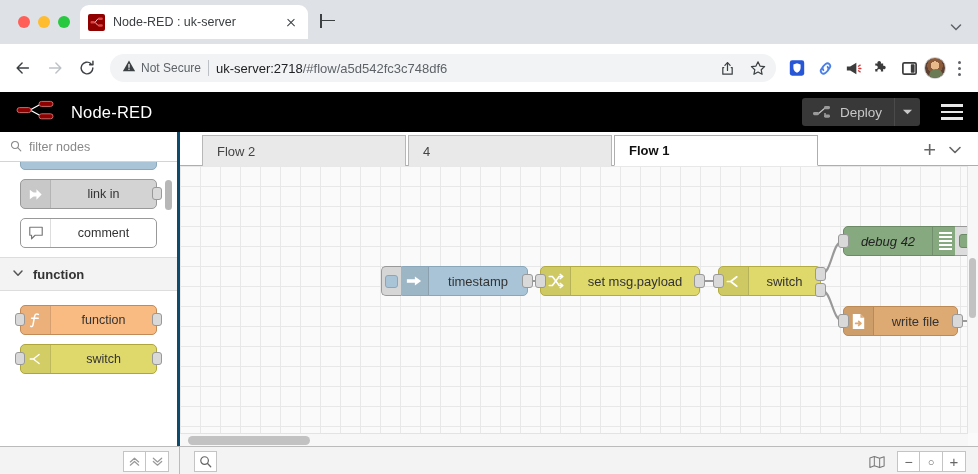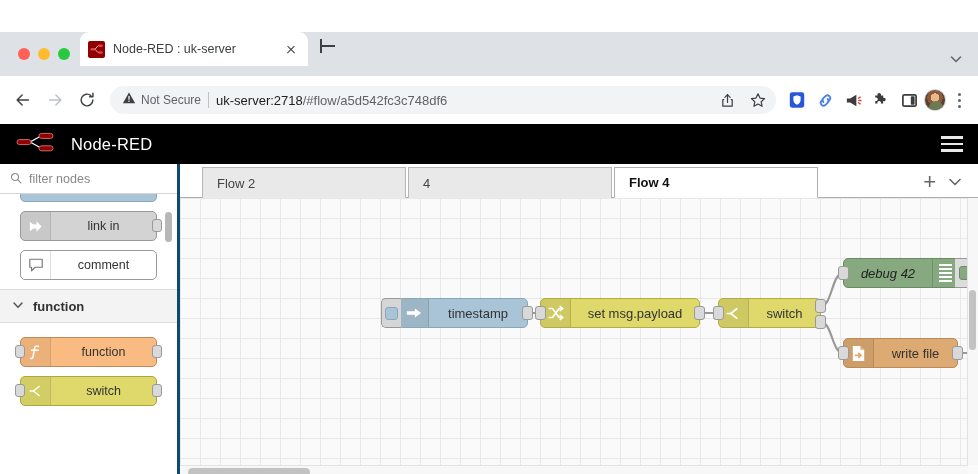--- a/index.html
+++ b/index.html
@@ -6,22 +6,22 @@
   html, body {
     width: 978px; height: 474px;
     font-family: "Liberation Sans", sans-serif;
     overflow: hidden; background: #fff;
   }
 
   
   #browser-chrome { width: 978px; background: #dee1e6; }
 
   #tabstrip {
-    height: 44px; display: flex; align-items: flex-start;
-    padding-left: 10px; position: relative; margin-top: 32px;
+    height: 44px; display: flex; align-items: center;
+    padding-left: 10px; position: relative;
   }
   #traffic-lights {
     display: flex; gap: 8px; align-items: center;
     height: 44px; padding: 0 10px 0 8px;
   }
   .tl { width: 12px; height: 12px; border-radius: 50%; }
   .tl.red { background: #ff5f57; }
   .tl.yellow { background: #febc2e; }
   .tl.green { background: #28c840; }
 
@@ -446,20 +446,37 @@
         <path d="M14 12 L25 6 M14 12 L25 18" stroke="#fff" stroke-width="1.3" fill="none"></path>
         <rect x="1" y="9.6" width="14" height="5" rx="2.5" fill="#8f0000" stroke="#c96a6a" stroke-width="1"></rect>
         <rect x="23" y="3.4" width="14" height="5" rx="2.5" fill="#8f0000" stroke="#c96a6a" stroke-width="1"></rect>
         <rect x="23" y="15.8" width="14" height="5" rx="2.5" fill="#8f0000" stroke="#c96a6a" stroke-width="1"></rect>
       </svg>
     </span>
     <span id="nr-logo-title">Node-RED</span>
   </div>
 
   <div id="nr-header-right">
+    <div id="deploy-button">
+      <span id="deploy-icon">
+        <svg width="22" height="16" viewBox="0 0 22 16">
+          <path d="M6 10 L13 4" stroke="#c8c8c8" stroke-width="1.1" fill="none"></path>
+          <path d="M13 9 L13 11.5" stroke="#c8c8c8" stroke-width="1.1" fill="none"></path>
+          <rect x="1" y="8" width="6" height="3.2" rx="1.4" fill="#9a9a9a"></rect>
+          <rect x="12" y="2" width="6" height="3.2" rx="1.4" fill="#9a9a9a"></rect>
+          <rect x="12" y="10.5" width="6" height="3.2" rx="1.4" fill="#9a9a9a"></rect>
+        </svg>
+      </span>
+      <span id="deploy-label">Deploy</span>
+      <span id="deploy-caret">
+        <svg width="11" height="8" viewBox="0 0 12 8">
+          <path d="M1 1.5 L6 6.5 L11 1.5" fill="#c8c8c8"></path>
+        </svg>
+      </span>
+    </div>
     <div id="nr-hamburger">
         <i></i>
         <i></i>
         <i></i>
       </div>
   </div>
 </div>
 
 <div id="nr-body">
 
@@ -543,21 +560,21 @@
   <div id="workspace">
 
     <div id="tabbar">
       <div class="flow-tab">
         <span>Flow 2</span>
       </div>
       <div class="flow-tab">
         <span>4</span>
       </div>
       <div class="flow-tab active">
-        <span>Flow 4</span>
+        <span>Flow 1</span>
       </div>
       <div id="tabbar-actions">
         <span id="tab-add">+</span>
         <span>
           <svg width="14" height="10" viewBox="0 0 14 10">
             <path d="M2 2.5 L7 7.5 L12 2.5" stroke="#666" stroke-width="1.6" fill="none" stroke-linecap="round" stroke-linejoin="round"></path>
           </svg>
         </span>
       </div>
     </div>

